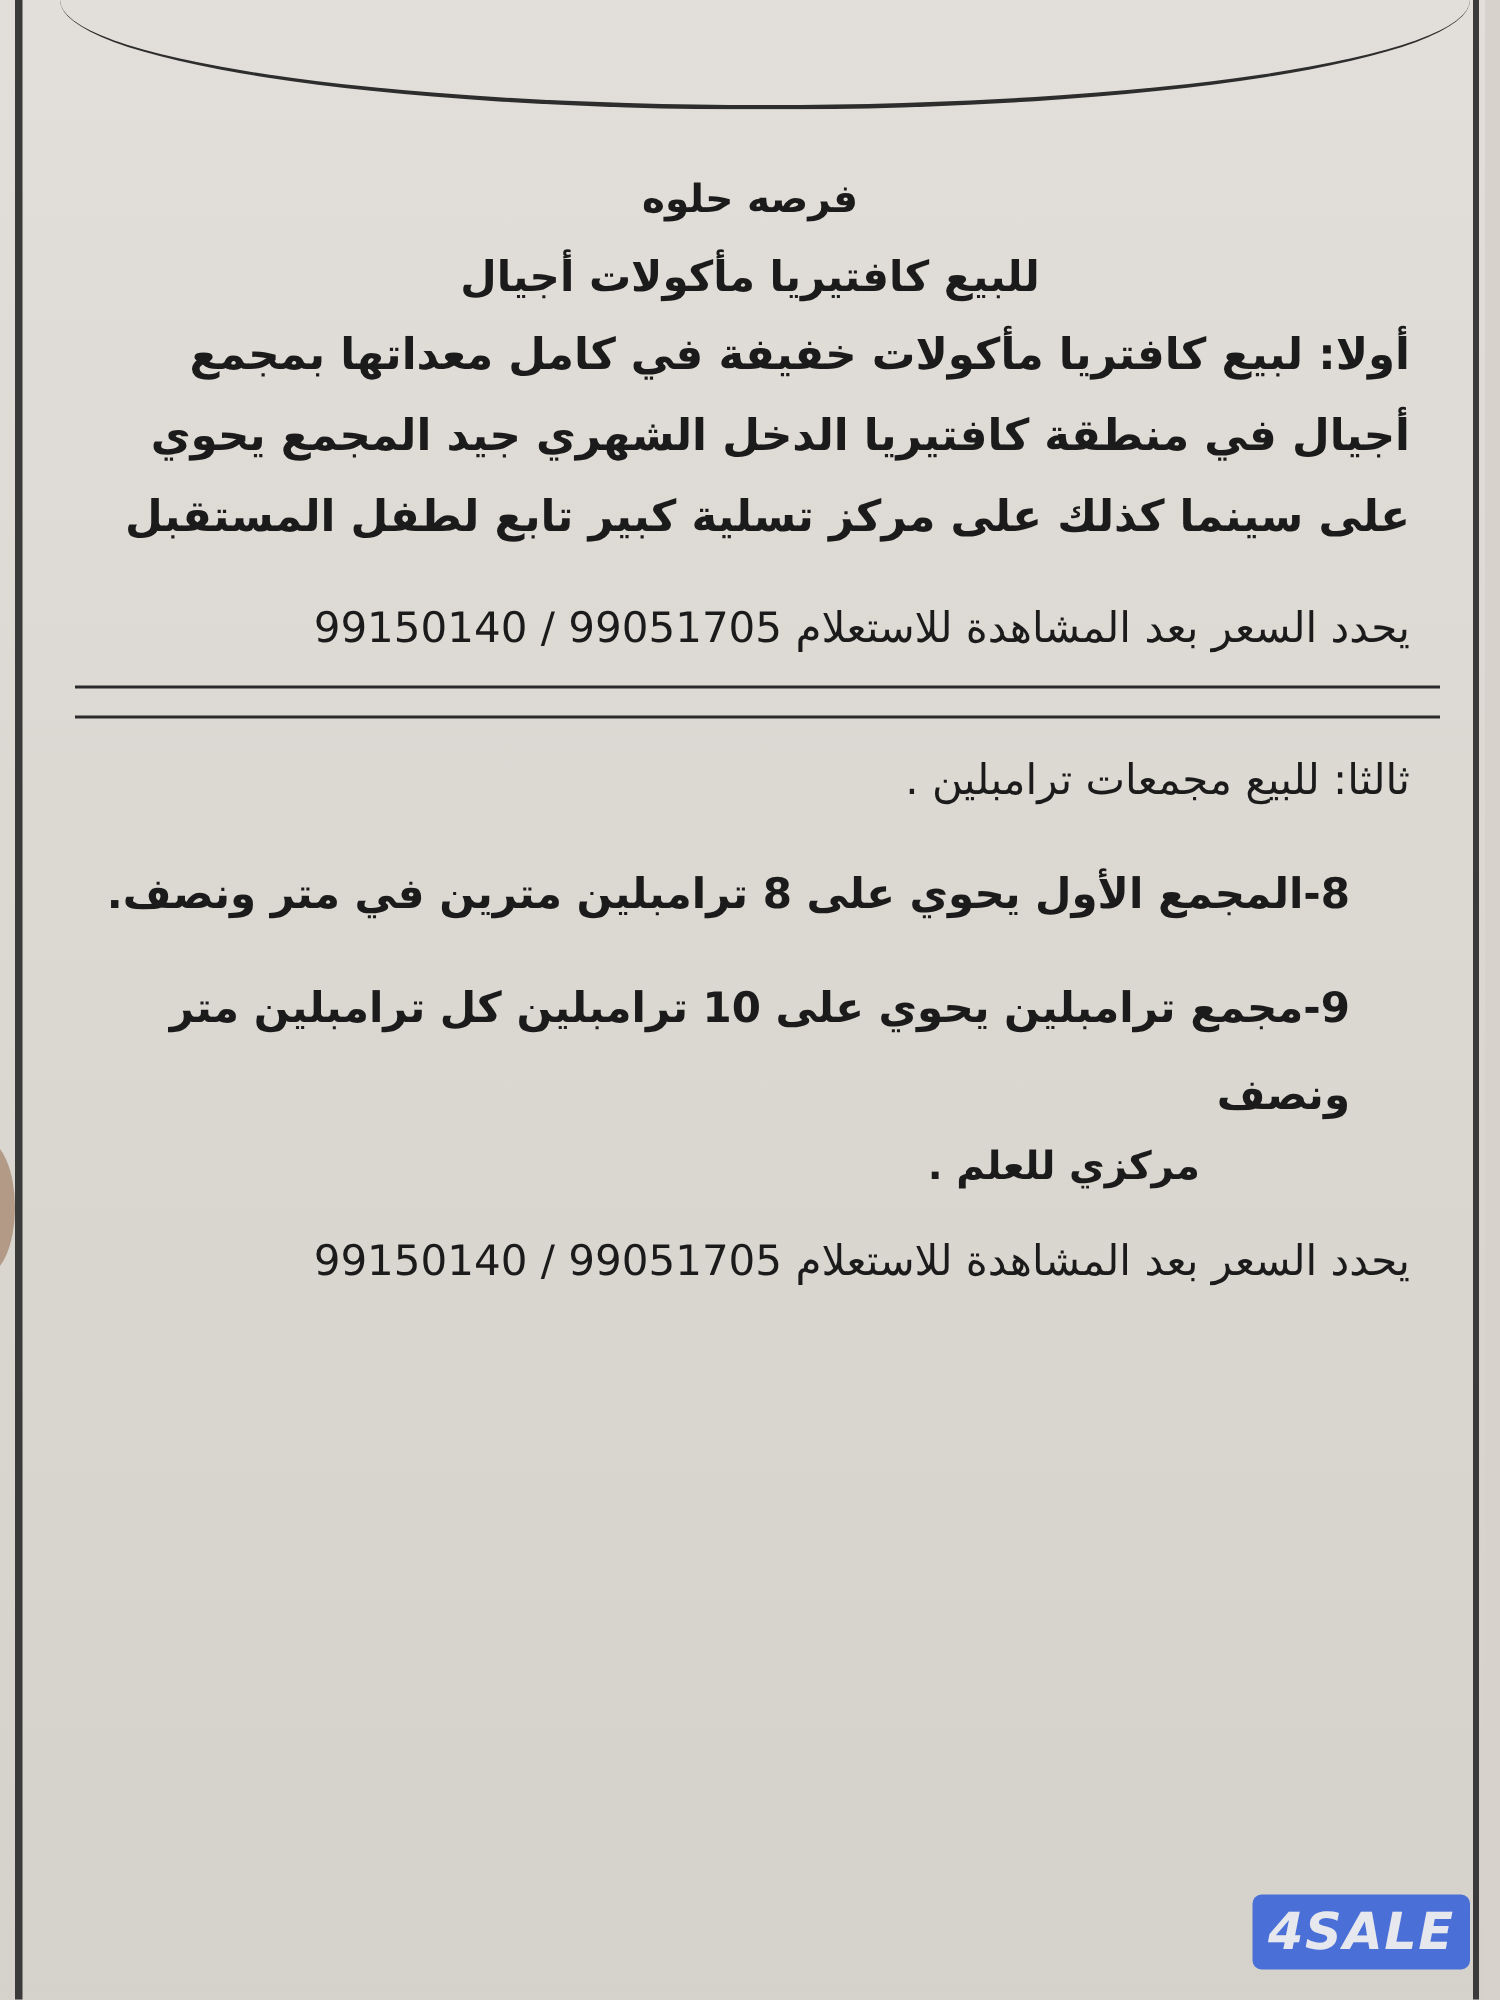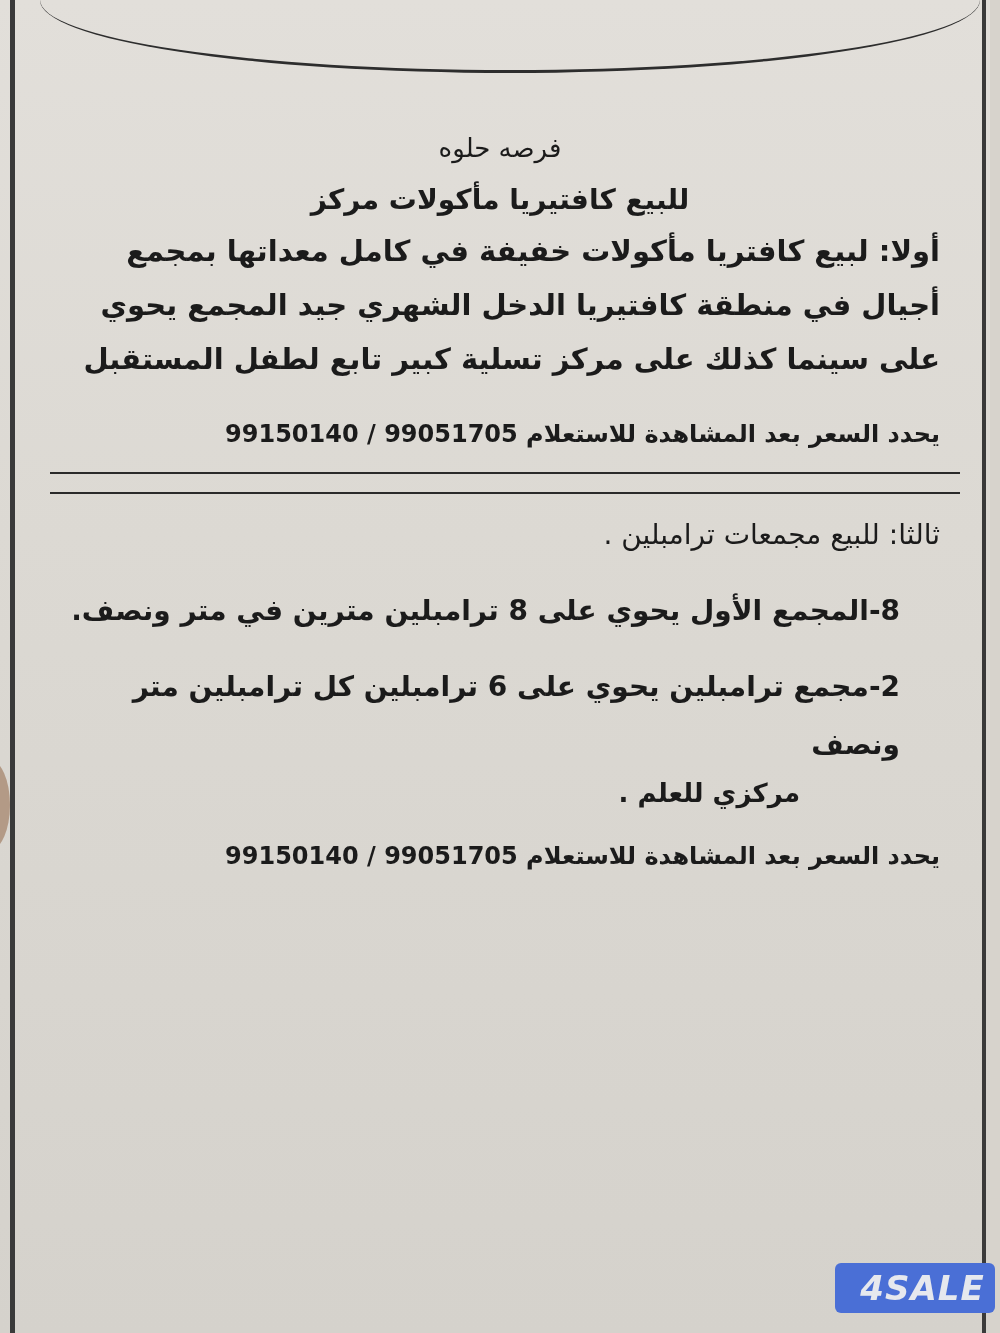--- a/index.html
+++ b/index.html
@@ -27,82 +27,82 @@
   }
   .frame-right {
     position: absolute; left: 982px; top: 0; width: 4px; height: 1333px;
     background: #3a3a3a;
   }
   .content {
     position: absolute; left: 60px; top: 100px; width: 880px;
     direction: rtl; text-align: right; color: #1b1b1b;
   }
   .title {
-    text-align: center; font-size: 26px; font-weight: normal; margin: 33px 0 0 0;
+    text-align: center; font-size: 26px; font-weight: bold; margin: 18px 0 0 0;
   }
   .subtitle {
     text-align: center; font-size: 28px; font-weight: bold; margin: 20px 0 0 0;
   }
   .para {
     font-size: 29px; font-weight: bold; line-height: 54px; margin: 8px 0 0 0;
   }
   .contact {
-    font-size: 24px; font-weight: bold; margin: 28px 0 0 0; line-height: 40px;
+    font-size: 28px; font-weight: normal; margin: 28px 0 0 0; line-height: 40px;
   }
   .contact .phones { direction: ltr; unicode-bidi: embed; }
   .rule {
     height: 2px; background: #2a2a2a; margin: 18px -20px 0 -10px;
   }
   .para2 {
     font-size: 28px; font-weight: normal; line-height: 58px; margin: 12px 0 0 0;
   }
   .list-item {
     font-size: 28px; font-weight: bold; line-height: 58px; margin: 18px 0 0 0;
     padding-right: 40px;
   }
   .note {
     font-size: 26px; font-weight: bold; margin: 4px 0 0 0; padding-right: 140px;
   }
   .watermark {
     position: absolute; left: 835px; top: 1263px; width: 145px; height: 50px;
     background: #4a6fd6; border-radius: 6px;
     display: flex; align-items: center; justify-content: center;
     color: #e6e8ee; font-family: "DejaVu Sans", sans-serif; font-weight: bold;
-    font-style: italic; font-size: 34px; letter-spacing: 1px; padding-left: 15px;
+    font-style: italic; font-size: 34px; letter-spacing: 1px;
   }
   .finger {
     position: absolute; left: -30px; top: 760px; width: 40px; height: 90px;
     background: #b39a86; border-radius: 50%;
   }
 </style>
 </head>
 <body>
 
 <div class="backdrop-dark"></div>
 <div class="paper">
   <div class="paper-curl"></div>
   <div class="frame-left"></div>
   <div class="frame-right"></div>
 
   <div class="content">
     <div class="title">فرصه حلوه</div>
-    <div class="subtitle">للبيع كافتيريا مأكولات مركز</div>
+    <div class="subtitle">للبيع كافتيريا مأكولات أجيال</div>
 
     <div class="para">أولا: لبيع كافتريا مأكولات خفيفة في كامل معداتها بمجمع أجيال في منطقة كافتيريا الدخل الشهري جيد المجمع يحوي على سينما كذلك على مركز تسلية كبير تابع لطفل المستقبل</div>
     <div class="contact">
       <span>يحدد السعر بعد المشاهدة للاستعلام</span>
       <span class="phones">99150140 / 99051705</span>
     </div>
     <div class="rule"></div>
 
     <div class="rule"></div>
 
     <div class="para2">ثالثا:  للبيع مجمعات ترامبلين .</div>
     <div class="list-item">8-المجمع الأول يحوي على 8 ترامبلين مترين في متر ونصف.</div>
-    <div class="list-item">2-مجمع ترامبلين يحوي على 6 ترامبلين كل ترامبلين متر ونصف</div>
+    <div class="list-item">9-مجمع ترامبلين يحوي على 10 ترامبلين كل ترامبلين متر ونصف</div>
     <div class="note">مركزي للعلم .</div>
     <div class="contact">
       <span>يحدد السعر بعد المشاهدة للاستعلام</span>
       <span class="phones">99150140 / 99051705</span>
     </div>
   </div>
 </div>
 
 <div class="finger"></div>
 

